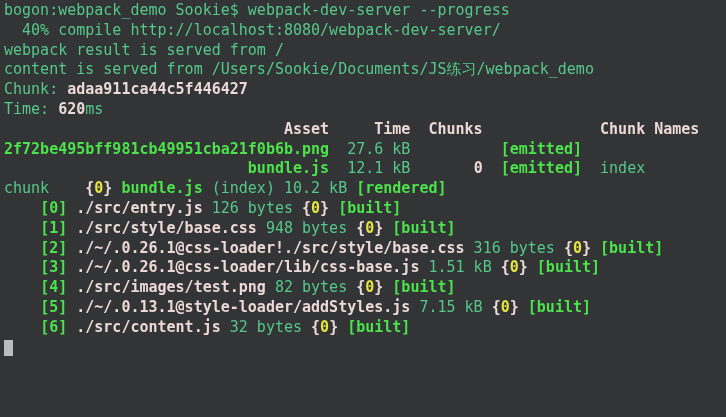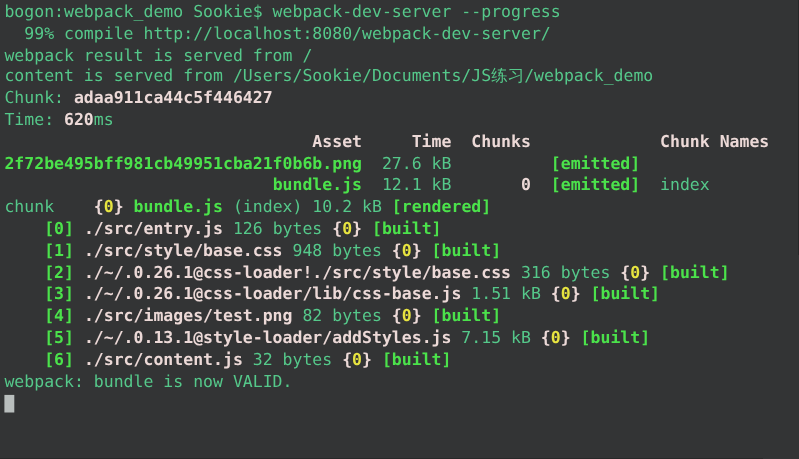--- a/index.html
+++ b/index.html
@@ -35,31 +35,30 @@
     margin-top: 2px;
     vertical-align: top;
     background: var(--cursor, #b9bebd);
   }
 </style>
 </head>
 <body>
 
 <div class="terminal">
     <div class="line"><span class="g">bogon:webpack_demo Sookie$ webpack-dev-server --progress</span></div>
-    <div class="line"><span class="g">  99% compile http://localhost:8080/webpack-dev-server/</span></div>
+    <div class="line"><span class="g">  40% compile http://localhost:8080/webpack-dev-server/</span></div>
     <div class="line"><span class="g">webpack result is served from /</span></div>
     <div class="line"><span class="g">content is served from /Users/Sookie/Documents/JS练习/webpack_demo</span></div>
     <div class="line"><span class="g">Chunk: </span><span class="w">adaa911ca44c5f446427</span></div>
     <div class="line"><span class="g">Time: </span><span class="w">620</span><span class="g">ms</span></div>
     <div class="line"><span class="w">                               Asset     Time  Chunks             Chunk Names</span></div>
     <div class="line"><span class="bg">2f72be495bff981cb49951cba21f0b6b.png</span><span class="g">  27.6 kB          </span><span class="bg">[emitted]</span></div>
     <div class="line"><span class="g">                           </span><span class="bg">bundle.js</span><span class="g">  12.1 kB       </span><span class="w">0</span><span class="g">  </span><span class="bg">[emitted]</span><span class="g">  index</span></div>
     <div class="line"><span class="g">chunk    </span><span class="w">{</span><span class="y">0</span><span class="w">}</span><span class="g"> </span><span class="bg">bundle.js</span><span class="g"> (index) 10.2 kB </span><span class="bg">[rendered]</span></div>
     <div class="line"><span class="g">    </span><span class="bg">[0]</span><span class="g"> </span><span class="w">./src/entry.js</span><span class="g"> 126 bytes </span><span class="w">{</span><span class="y">0</span><span class="w">}</span><span class="g"> </span><span class="bg">[built]</span></div>
     <div class="line"><span class="g">    </span><span class="bg">[1]</span><span class="g"> </span><span class="w">./src/style/base.css</span><span class="g"> 948 bytes </span><span class="w">{</span><span class="y">0</span><span class="w">}</span><span class="g"> </span><span class="bg">[built]</span></div>
     <div class="line"><span class="g">    </span><span class="bg">[2]</span><span class="g"> </span><span class="w">./~/.0.26.1@css-loader!./src/style/base.css</span><span class="g"> 316 bytes </span><span class="w">{</span><span class="y">0</span><span class="w">}</span><span class="g"> </span><span class="bg">[built]</span></div>
     <div class="line"><span class="g">    </span><span class="bg">[3]</span><span class="g"> </span><span class="w">./~/.0.26.1@css-loader/lib/css-base.js</span><span class="g"> 1.51 kB </span><span class="w">{</span><span class="y">0</span><span class="w">}</span><span class="g"> </span><span class="bg">[built]</span></div>
     <div class="line"><span class="g">    </span><span class="bg">[4]</span><span class="g"> </span><span class="w">./src/images/test.png</span><span class="g"> 82 bytes </span><span class="w">{</span><span class="y">0</span><span class="w">}</span><span class="g"> </span><span class="bg">[built]</span></div>
     <div class="line"><span class="g">    </span><span class="bg">[5]</span><span class="g"> </span><span class="w">./~/.0.13.1@style-loader/addStyles.js</span><span class="g"> 7.15 kB </span><span class="w">{</span><span class="y">0</span><span class="w">}</span><span class="g"> </span><span class="bg">[built]</span></div>
     <div class="line"><span class="g">    </span><span class="bg">[6]</span><span class="g"> </span><span class="w">./src/content.js</span><span class="g"> 32 bytes </span><span class="w">{</span><span class="y">0</span><span class="w">}</span><span class="g"> </span><span class="bg">[built]</span></div>
-    <div class="line"><span class="g">webpack: bundle is now VALID.</span></div>
     <div class="line"><span class="cursor-block"></span></div>
   </div>
 
 </body></html>

